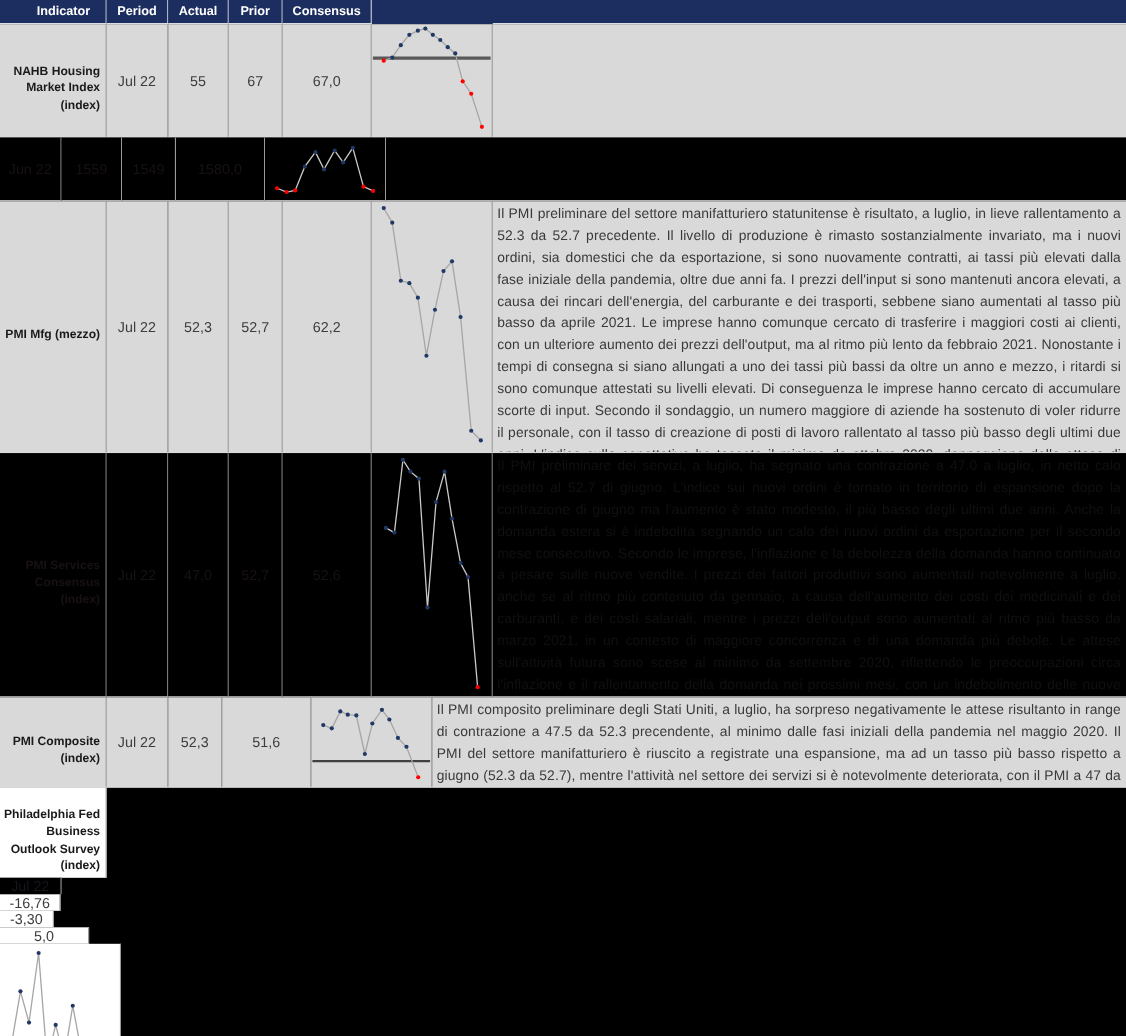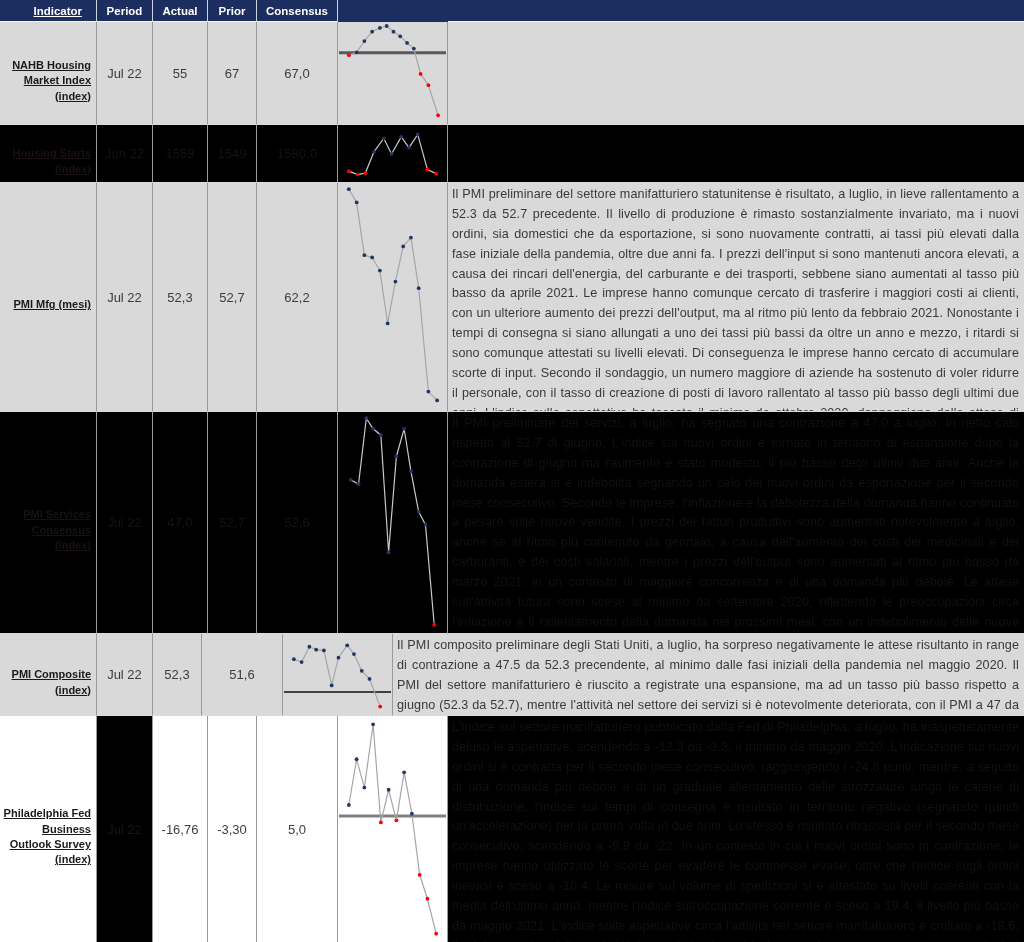--- a/index.html
+++ b/index.html
@@ -1,21 +1,21 @@
 <!DOCTYPE html>
 <html><head>
 <meta charset="utf-8">
 <style>
   html,body{margin:0;padding:0;background:#000;}
   *{box-sizing:border-box;}
   body{font-family:"Liberation Sans", sans-serif; width:1024px; height:942px; overflow:hidden;}
   .report{width:1024px;height:942px;background:#000;border-bottom:2px solid #000;}
   .trow{display:flex;width:100%;}
   .cell{border-right:1px solid #9a9a9a;border-bottom:1px solid #dcdcdc;overflow:hidden;position:relative;}
-  .col1{width:97px;flex:none;text-decoration:underline;}
+  .col1{width:97px;flex:none;}
   .col2{width:56px;flex:none;}
   .col3{width:55px;flex:none;}
   .col4{width:49px;flex:none;}
   .col5{width:81px;flex:none;}
   .col6{width:110px;flex:none;}
   .col7{flex:1 1 auto;border-right:none;}
   
   .hdr{height:22px;background:#1c2e5f;}
   .hdr .cell{background:#1c2e5f;color:#ffffff;font-weight:bold;font-size:11.5px;
     display:flex;align-items:center;justify-content:center;
@@ -30,21 +30,21 @@
   .indic{display:flex;align-items:center;justify-content:flex-end;text-align:right;
     font-weight:bold;font-size:11px;line-height:1.4;padding:18px 5px 2px 2px;color:#1a1a1a;}
   .val{display:flex;align-items:center;justify-content:center;font-size:13px;color:#3d3d3d;}
   .faint{color:#181114;}
   .faint2{color:#14161c;}
   .comment{font-size:12.6px;line-height:1.58;text-align:justify;color:#3a3a3a;
     padding:2px 5px 2px 4px;letter-spacing:0.1px;}
   .comment.dark{color:#101010;}
   .spark{display:block;}
   
-  .r1{height:103px;} .r2{height:58px;} .r3{height:229px;} .r4{height:222px;} .r5{height:82px;} .r6{height:226px;}
+  .r1{height:103px;} .r2{height:58px;} .r3{height:229px;} .r4{height:222px;} .r5{height:82px;} .r6{height:226px;flex-direction:column;}
   .r6 .cell{border-bottom:none;}
 </style>
 </head>
 <body>
 
 <div class="report">
 
   <div class="trow hdr">
     <div class="cell col1">Indicator</div>
     <div class="cell col2">Period</div>
@@ -77,21 +77,20 @@
           <circle cx="75.84" cy="26.56" r="1.9" fill="#1f3864"></circle>
           <circle cx="82.63000000000001" cy="51.94" r="1.9" fill="#ff0000"></circle>
           <circle cx="90.39" cy="63.22" r="1.9" fill="#ff0000"></circle>
           <circle cx="100.09" cy="93.3" r="1.9" fill="#ff0000"></circle>
         </svg>
       </div>
     <div class="cell col7 bg-gray comment"></div>
   </div>
 
   <div class="trow r2">
-    <div class="cell col1 bg-black indic faint">Housing Starts (index)</div>
     <div class="cell col2 bg-black val faint">Jun 22</div>
     <div class="cell col3 bg-black val faint">1559</div>
     <div class="cell col4 bg-black val faint">1549</div>
     <div class="cell col5 bg-black val faint">1580,0</div>
     <div class="cell col6 bg-black">
         <svg class="spark" width="109" height="57" viewBox="0 0 109 57">
           <polyline points="10.850000000000001,46.14 19.580000000000002,49.57 27.34,48.1 36.07,26.54 45.769999999999996,13.309999999999997 53.53,28.990000000000002 63.23,11.840000000000002 70.99000000000001,22.62 79.72,9.39 89.42,44.669999999999995 98.14999999999999,48.59" fill="none" stroke="#c8c8c8" stroke-width="1.2"></polyline>
           <circle cx="10.850000000000001" cy="46.14" r="1.9" fill="#ff0000"></circle>
           <circle cx="19.580000000000002" cy="49.57" r="1.9" fill="#ff0000"></circle>
           <circle cx="27.34" cy="48.1" r="1.9" fill="#ff0000"></circle>
@@ -102,21 +101,21 @@
           <circle cx="70.99000000000001" cy="22.62" r="1.9" fill="#1f3864"></circle>
           <circle cx="79.72" cy="9.39" r="1.9" fill="#1f3864"></circle>
           <circle cx="89.42" cy="44.669999999999995" r="1.9" fill="#ff0000"></circle>
           <circle cx="98.14999999999999" cy="48.59" r="1.9" fill="#ff0000"></circle>
         </svg>
       </div>
     <div class="cell col7 bg-black comment dark"></div>
   </div>
 
   <div class="trow r3">
-    <div class="cell col1 bg-gray indic">PMI Mfg (mesi)</div>
+    <div class="cell col1 bg-gray indic">PMI Mfg (mezzo)</div>
     <div class="cell col2 bg-gray val">Jul 22</div>
     <div class="cell col3 bg-gray val">52,3</div>
     <div class="cell col4 bg-gray val">52,7</div>
     <div class="cell col5 bg-gray val">62,2</div>
     <div class="cell col6 bg-gray">
         <svg class="spark" width="109" height="228" viewBox="0 0 109 228">
           <polyline points="10.850000000000001,6.200000000000002 18.61,19.39999999999999 26.37,72.20000000000002 34.129999999999995,74.39999999999999 41.89,87.6 49.65,140.4 57.410000000000004,98.60000000000001 65.17,63.400000000000006 72.92999999999999,54.599999999999994 80.69,105.19999999999999 90.39,208.6 99.11999999999999,217.4" fill="none" stroke="#a6a6a6" stroke-width="1.2"></polyline>
           <circle cx="10.850000000000001" cy="6.200000000000002" r="1.9" fill="#1f3864"></circle>
           <circle cx="18.61" cy="19.39999999999999" r="1.9" fill="#1f3864"></circle>
           <circle cx="26.37" cy="72.20000000000002" r="1.9" fill="#1f3864"></circle>

